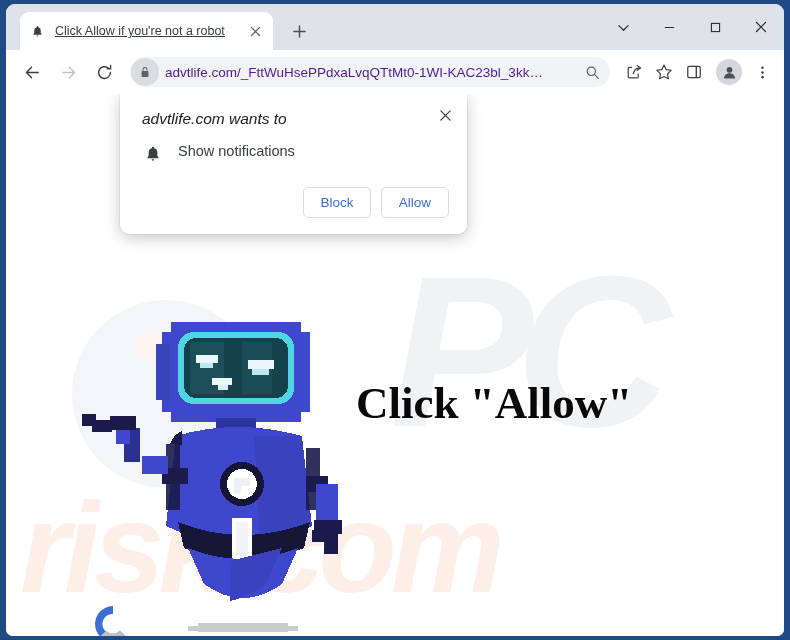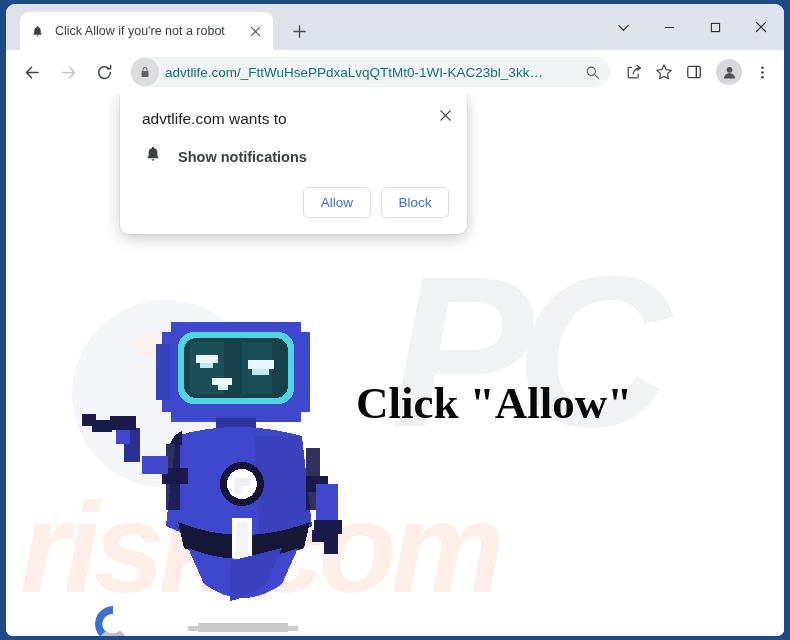--- a/index.html
+++ b/index.html
@@ -57,20 +57,21 @@
   }
 
   #tab-title {
     flex: 1 1 auto;
     font-size: 12.5px;
     color: #3c4043;
     margin-left: 9px;
     white-space: nowrap;
     overflow: hidden;
     text-overflow: ellipsis;
+    text-decoration: underline;
   }
 
   #tab-close {
     width: 18px;
     height: 18px;
     flex: 0 0 auto;
     display: flex;
     align-items: center;
     justify-content: center;
     color: #5f6368;
@@ -149,21 +150,21 @@
     background: #dadce0;
     display: flex;
     align-items: center;
     justify-content: center;
     flex: 0 0 auto;
   }
 
   #url-text {
     flex: 1 1 auto;
     font-size: 13.5px;
-    color: #0f766e;
+    color: #4c1d95;
     margin-left: 6px;
     white-space: nowrap;
     overflow: hidden;
     min-width: 0;
   }
 
   #omnibox-search-icon {
     width: 24px;
     height: 24px;
     display: flex;
@@ -317,27 +318,27 @@
     display: flex;
     align-items: center;
     justify-content: center;
     color: #3c4043;
   }
 
   #dialog-title {
     font-size: 15.5px;
     color: #202124;
     padding: 0 46px 0 22px;
+    font-style: italic;
   }
 
   #dialog-permission-row {
     display: flex;
-    align-items: flex-end;
+    align-items: flex-start;
     padding: 15px 22px 0 22px;
-    font-weight: bold;
   }
 
   #bell-icon {
     width: 22px;
     height: 22px;
     flex: 0 0 auto;
     display: flex;
     align-items: center;
     justify-content: center;
     color: #3c4043;
@@ -595,19 +596,19 @@
         <span id="bell-icon">
           <svg width="18" height="18" viewBox="0 0 24 24" fill="currentColor">
             <path d="M12 2.2a1.5 1.5 0 0 1 1.5 1.5v.6A5.9 5.9 0 0 1 17.8 10v4.4l1.5 2.1v1.1H4.7v-1.1l1.5-2.1V10a5.9 5.9 0 0 1 4.3-5.7v-.6A1.5 1.5 0 0 1 12 2.2z"></path>
             <path d="M10.1 19.1h3.8a1.9 1.9 0 0 1-3.8 0z"></path>
           </svg>
         </span>
         <span id="dialog-permission-label">Show notifications</span>
       </div>
 
       <div id="dialog-actions">
+        <div class="dialog-btn">Block</div>
         <div class="dialog-btn">Allow</div>
-        <div class="dialog-btn">Block</div>
       </div>
     </div>
 
   </div>
 </div>
 
 </body></html>

